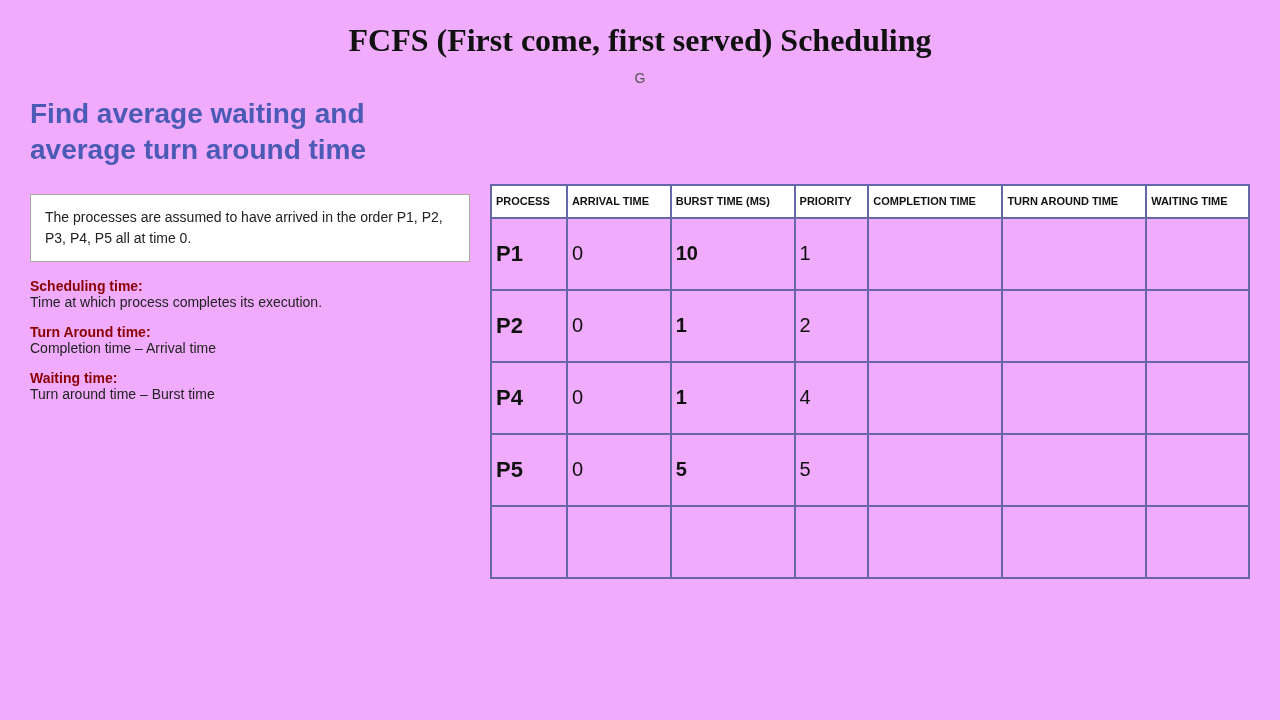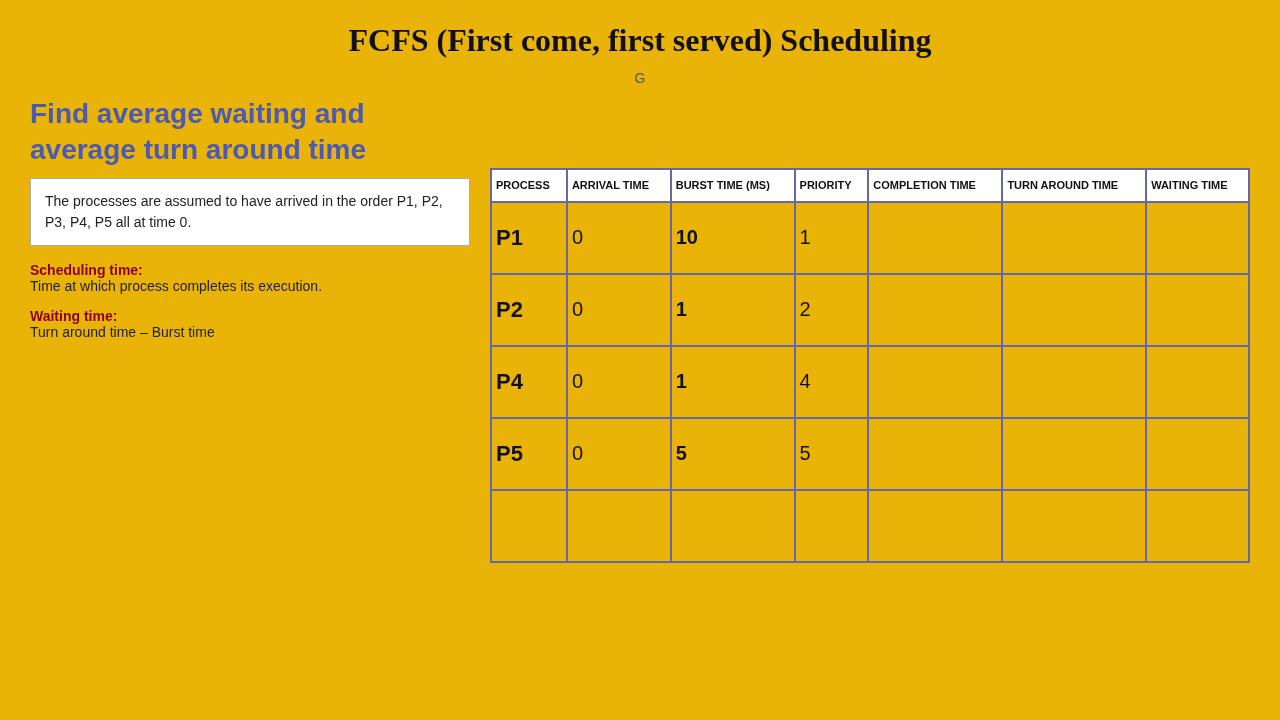--- a/index.html
+++ b/index.html
@@ -8,21 +8,21 @@
       font-family: 'Arial', sans-serif;
       width: 1280px;
       height: 720px;
       overflow: hidden;
       position: relative;
     }
 
     .page-container {
       width: 1280px;
       height: 720px;
-      background: #eab308;
+      background: #f0abfc;
       padding: 20px 30px;
     }
 
     .main-title {
       text-align: center;
       font-size: 32px;
       font-weight: bold;
       color: #111;
       line-height: 1.3;
       margin-bottom: 8px;
@@ -34,20 +34,21 @@
       font-size: 14px;
       color: #555;
       margin-bottom: 10px;
     }
 
     .find-heading {
       font-size: 28px;
       font-weight: bold;
       color: #4a5ab5;
       line-height: 1.3;
+      margin-bottom: 16px;
       max-width: 420px;
     }
 
     .content-row {
       display: flex;
       flex-direction: row;
       gap: 20px;
       align-items: flex-start;
     }
 
@@ -141,20 +142,24 @@
   <div class="subtitle-g">G</div>
   <div class="find-heading">Find average waiting and average turn around time</div>
 
   <div class="content-row">
     <div class="left-panel">
       <div class="arrival-note">The processes are assumed to have arrived in the order P1, P2, P3, P4, P5 all at time 0.</div>
 
       <div class="def-block-spacing definition-block">
         <div class="def-title">Scheduling time:</div>
         <div class="def-body">Time at which process completes its execution.</div>
+      </div>
+      <div class="def-block-spacing definition-block">
+        <div class="def-title">Turn Around time:</div>
+        <div class="def-body">Completion time – Arrival time</div>
       </div>
       <div class="def-block-spacing definition-block">
         <div class="def-title">Waiting time:</div>
         <div class="def-body">Turn around time – Burst time</div>
       </div>
     </div>
 
     <div class="right-panel">
       <table class="schedule-table">
         <thead>

